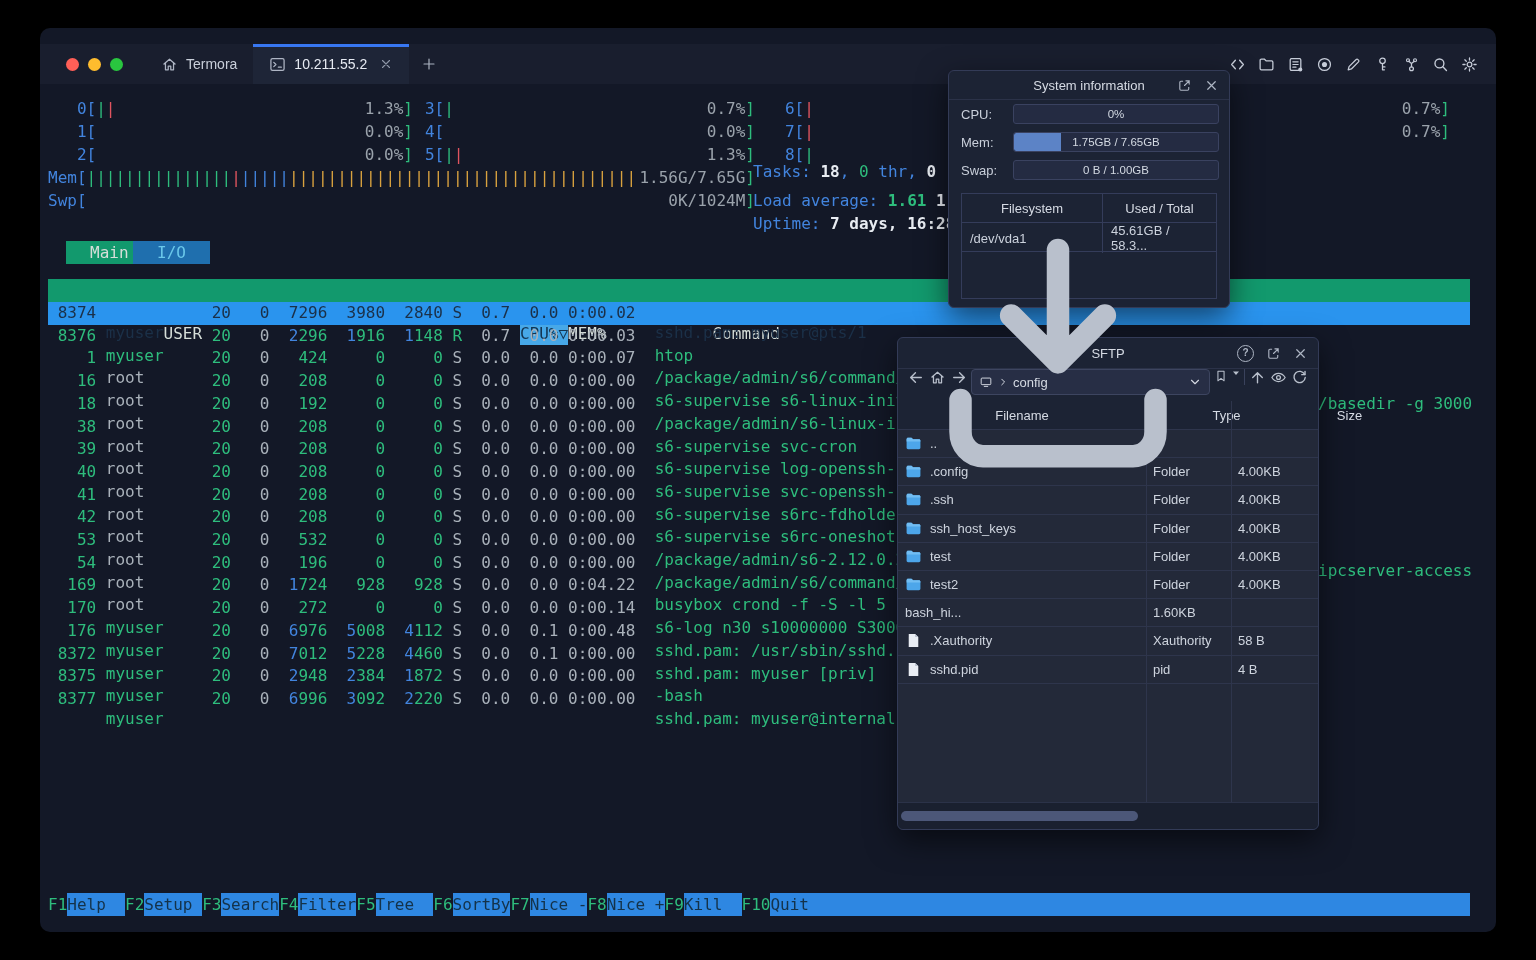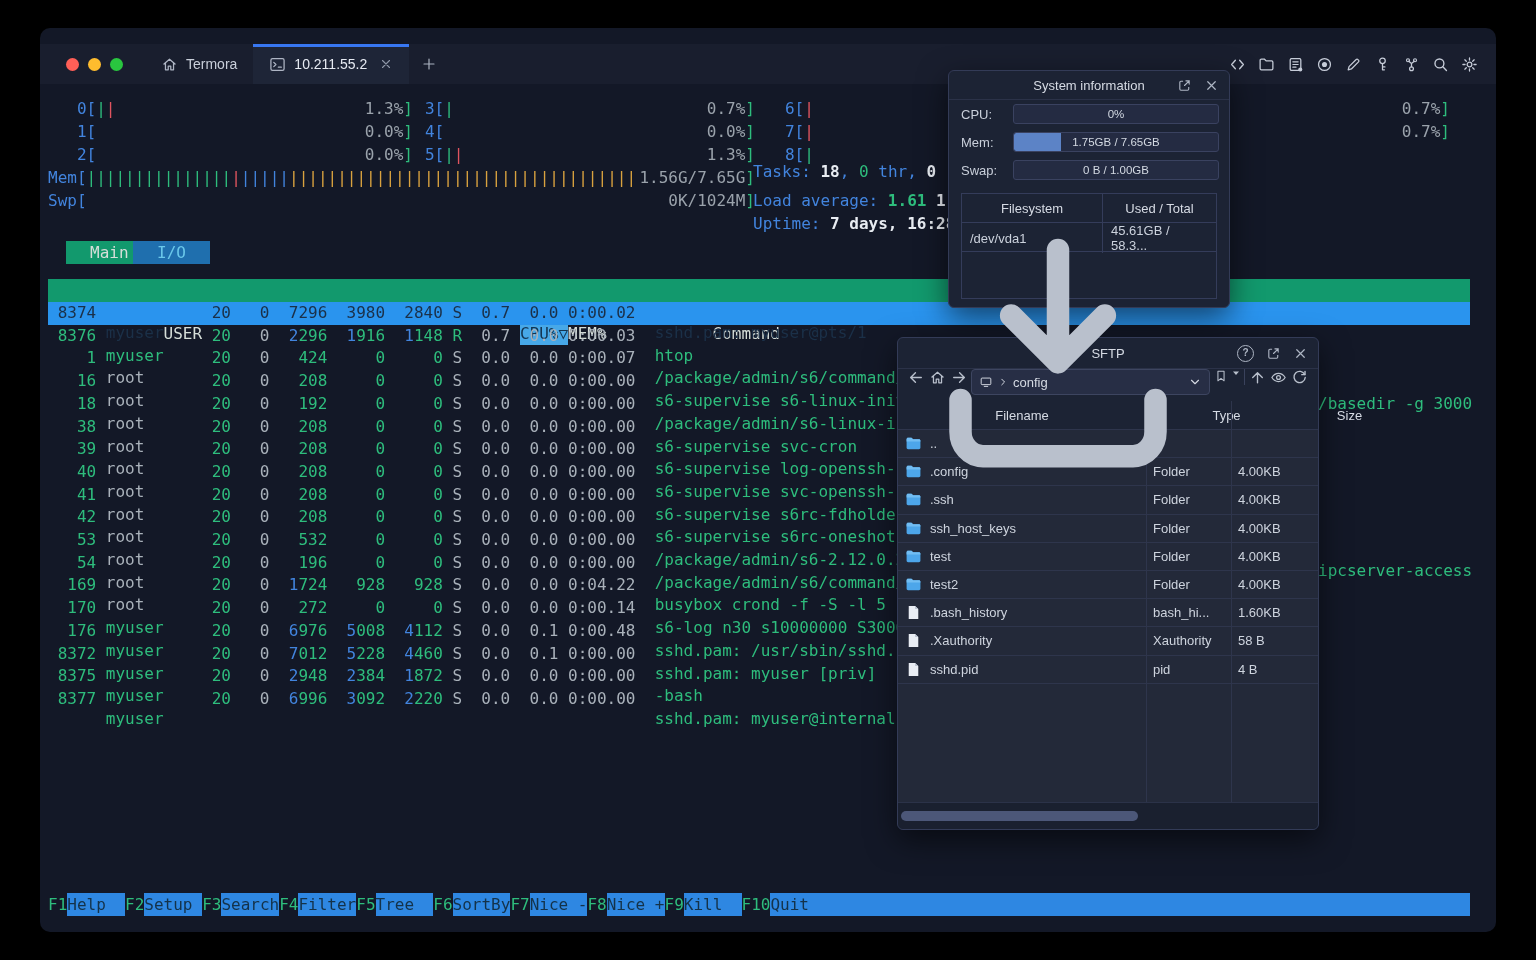--- a/index.html
+++ b/index.html
@@ -487,53 +487,44 @@
                   <path d="M1.5 4c0-.8.6-1.4 1.4-1.4h3.2l1.5 1.5h5.5c.8 0 1.4.6 1.4 1.4v6.6c0 .8-.6 1.4-1.4 1.4H2.9c-.8 0-1.4-.6-1.4-1.4z" fill="#4da6ea"></path>
                   <path d="M1.5 6.2h13v-.7c0-.8-.6-1.4-1.4-1.4H7.6L6.1 2.6H2.9c-.8 0-1.4.6-1.4 1.4z" fill="#72bdf2"></path>
                 </svg>
               </span>
               <span>test2</span>
             </div>
             <div class="fc">Folder</div>
             <div class="fc">4.00KB</div>
           </div>
           <div class="frow">
+            <div class="fc">bash_hi...</div>
+            <div class="fc">1.60KB</div>
+          </div>
+          <div class="frow">
             <div class="fc name">
               <span class="fic">
                 <svg viewBox="0 0 16 16">
                   <path d="M3.5 1.8h6l3 3v9.4h-9z" fill="#e9edf4"></path>
                   <path d="M9.5 1.8l3 3h-3z" fill="#b9c2d0"></path>
                 </svg>
               </span>
-              <span>.bash_history</span>
-            </div>
-            <div class="fc">bash_hi...</div>
-            <div class="fc">1.60KB</div>
+              <span>.Xauthority</span>
+            </div>
+            <div class="fc">Xauthority</div>
+            <div class="fc">58 B</div>
           </div>
           <div class="frow">
             <div class="fc name">
               <span class="fic">
                 <svg viewBox="0 0 16 16">
                   <path d="M3.5 1.8h6l3 3v9.4h-9z" fill="#e9edf4"></path>
                   <path d="M9.5 1.8l3 3h-3z" fill="#b9c2d0"></path>
                 </svg>
               </span>
-              <span>.Xauthority</span>
-            </div>
-            <div class="fc">Xauthority</div>
-            <div class="fc">58 B</div>
-          </div>
-          <div class="frow">
-            <div class="fc name">
-              <span class="fic">
-                <svg viewBox="0 0 16 16">
-                  <path d="M3.5 1.8h6l3 3v9.4h-9z" fill="#e9edf4"></path>
-                  <path d="M9.5 1.8l3 3h-3z" fill="#b9c2d0"></path>
-                </svg>
-              </span>
               <span>sshd.pid</span>
             </div>
             <div class="fc">pid</div>
             <div class="fc">4 B</div>
           </div>
         </div>
     </div>
     <div class="hscroll">
       <div class="hthumb"></div>
     </div>

